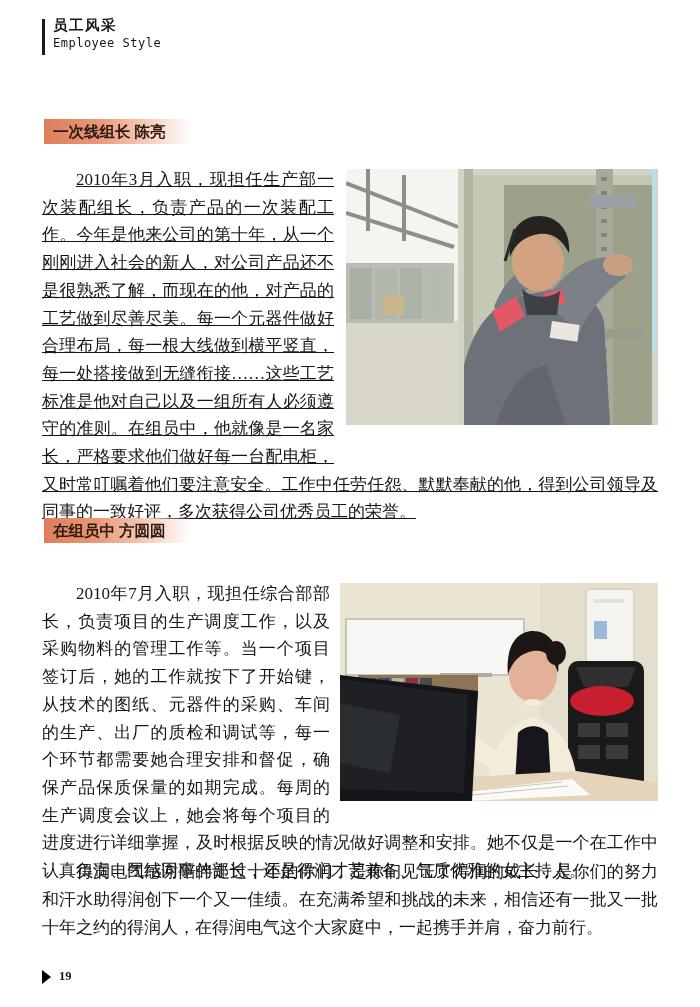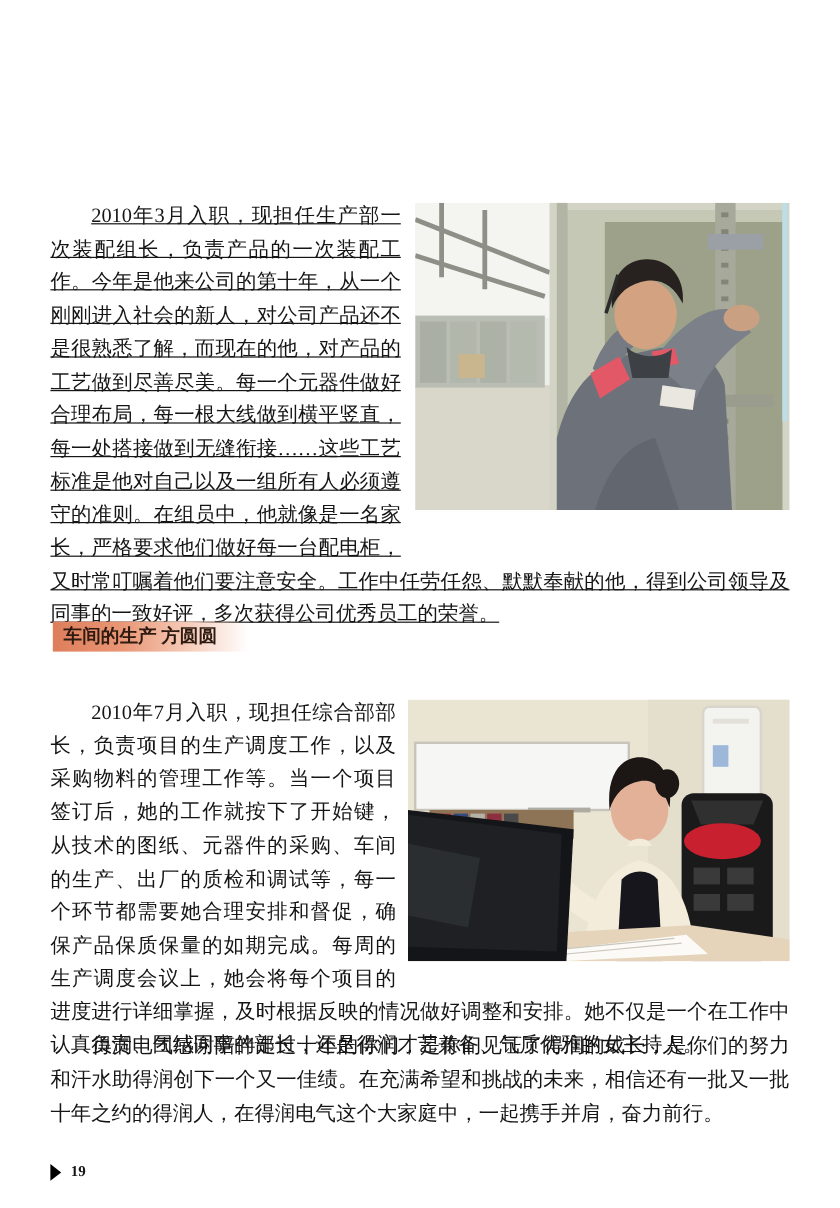--- a/index.html
+++ b/index.html
@@ -40,21 +40,27 @@
   .tri{width:0;height:0;border-left:9px solid #000;border-top:7px solid transparent;
        border-bottom:7px solid transparent;}
   .page-num{margin-left:8px;font-size:12.5px;font-weight:bold;
             font-family:"Liberation Serif",serif;}
 </style>
 </head>
 <body>
 
 <div class="page">
 
-
+  <div class="header">
+    <div class="header-bar"></div>
+    <p class="header-cn">员工风采</p>
+    <p class="header-en">Employee Style</p>
+  </div>
+
+  <div class="section-heading heading-1">一次线组长 陈亮</div>
 
   <div class="body-text body-1">
     <svg class="photo photo-1" viewBox="0 0 312 256" xmlns="http://www.w3.org/2000/svg" preserveAspectRatio="none">
 
       <rect width="312" height="256" fill="#eceee9"></rect>
       <rect x="0" y="152" width="120" height="104" fill="#d9d6ca"></rect>
       <rect x="0" y="0" width="112" height="96" fill="#f4f5f1"></rect>
       <g stroke="#8e9088" stroke-width="4" fill="none">
         <path d="M0,14 L112,58"></path>
           <path d="M22,0 L22,62"></path>
@@ -110,21 +116,21 @@
         <path d="M146,142 L170,128 L179,147 L154,163 Z" fill="#e25866"></path>
         <path d="M197,124 L216,121 L220,134 L201,138 Z" fill="#e25866"></path>
         <path d="M176,120 C186,130 204,130 214,122 L211,146 L181,146 Z" fill="#3d4045"></path>
         <rect x="206" y="152" width="28" height="17" fill="#e9e7e0" transform="rotate(8 206 152)"></rect>
         <path d="M150,256 C160,220 180,200 200,196 L220,256 Z" fill="#62666e"></path>
       </g>
     </svg>
     <p>2010年3月入职，现担任生产部一次装配组长，负责产品的一次装配工作。今年是他来公司的第十年，从一个刚刚进入社会的新人，对公司产品还不是很熟悉了解，而现在的他，对产品的工艺做到尽善尽美。每一个元器件做好合理布局，每一根大线做到横平竖直，每一处搭接做到无缝衔接……这些工艺标准是他对自己以及一组所有人必须遵守的准则。在组员中，他就像是一名家长，严格要求他们做好每一台配电柜，又时常叮嘱着他们要注意安全。工作中任劳任怨、默默奉献的他，得到公司领导及同事的一致好评，多次获得公司优秀员工的荣誉。</p>
   </div>
 
-  <div class="section-heading heading-2">车间的生产 方圆圆</div>
+  <div class="section-heading heading-2">在组员中 方圆圆</div>
 
   <div class="body-text body-2">
     <svg class="photo photo-2" viewBox="0 0 318 218" xmlns="http://www.w3.org/2000/svg" preserveAspectRatio="none">
 
       <rect width="318" height="218" fill="#eae4d3"></rect>
       <rect x="200" y="0" width="118" height="218" fill="#e4decd"></rect>
 
       <g>
         <rect x="6" y="36" width="178" height="56" fill="#f6f6f4" stroke="#c6c4bb" stroke-width="2"></rect>
         <rect x="100" y="90" width="52" height="4" fill="#aeaca2"></rect>

